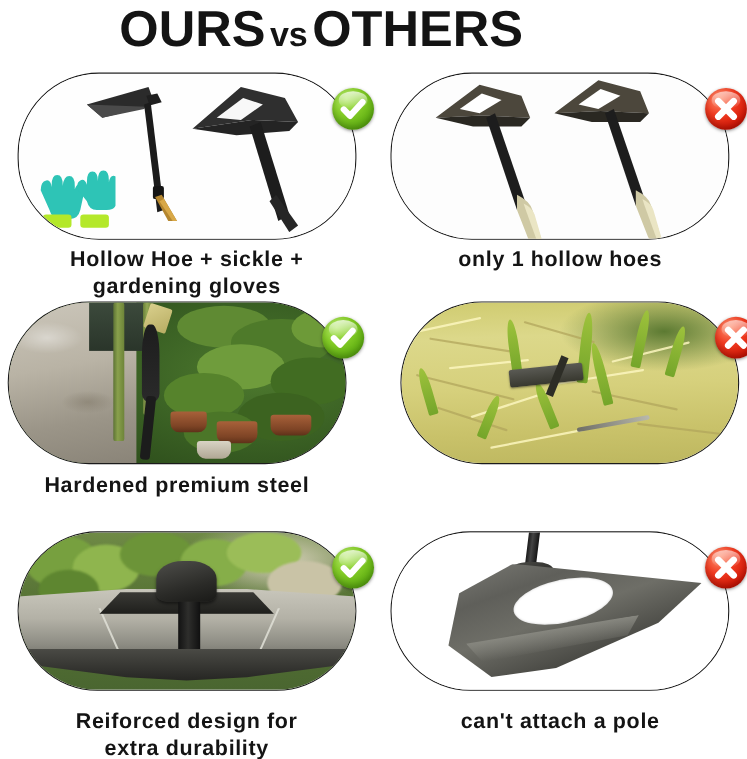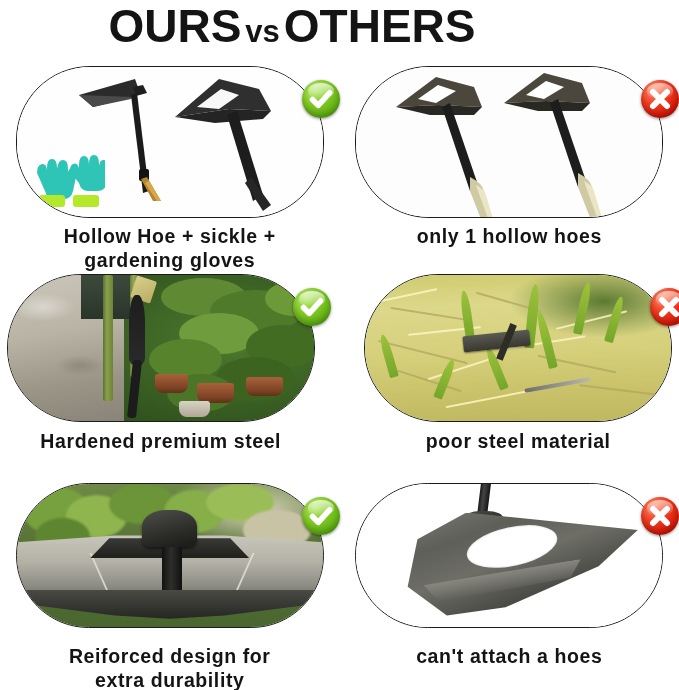--- a/index.html
+++ b/index.html
@@ -521,21 +521,20 @@
               <div class="broken-rod"></div>
               <div class="broken-rod2"></div>
             </div>
           </div>
           <div class="badge badge-no">
             <svg viewBox="0 0 38 38" aria-hidden="true">
               <path d="M12 12 L26 26 M26 12 L12 26" fill="none" stroke="#ffffff" stroke-width="6" stroke-linecap="round"></path>
             </svg>
           </div>
         </div>
-        <div class="caption">poor steel material</div>
       </div>
     </div>
 
     <div class="row row-3">
 
       <div class="cell r3">
         <div class="frame-wrap">
           <div class="frame">
             <div class="photo ph-reinforce">
               <div class="veg-blob" style="left:2%;top:2%;width:22%;height:34%;background:#77a03f;"></div>
@@ -576,18 +575,18 @@
               <div class="bw-eye"></div>
               <div class="bw-edge"></div>
             </div>
           </div>
           <div class="badge badge-no">
             <svg viewBox="0 0 38 38" aria-hidden="true">
               <path d="M12 12 L26 26 M26 12 L12 26" fill="none" stroke="#ffffff" stroke-width="6" stroke-linecap="round"></path>
             </svg>
           </div>
         </div>
-        <div class="caption">can't attach a hoes</div>
+        <div class="caption">can't attach a pole</div>
       </div>
     </div>
 
   </div>
 </div>
 
 </body></html>

